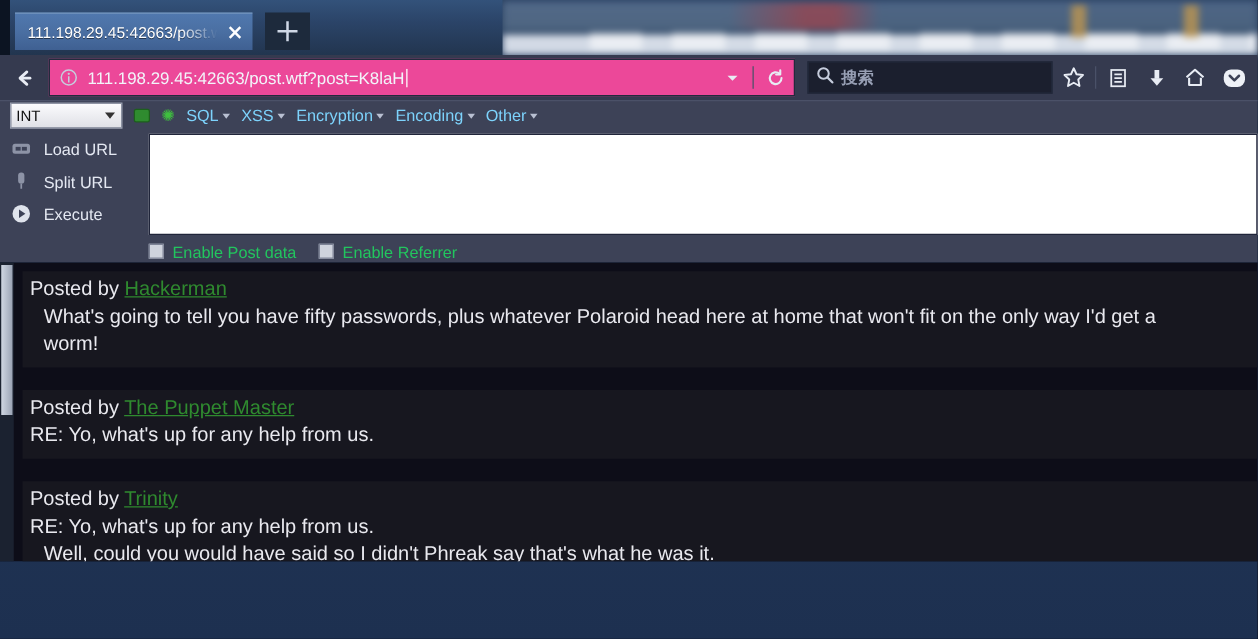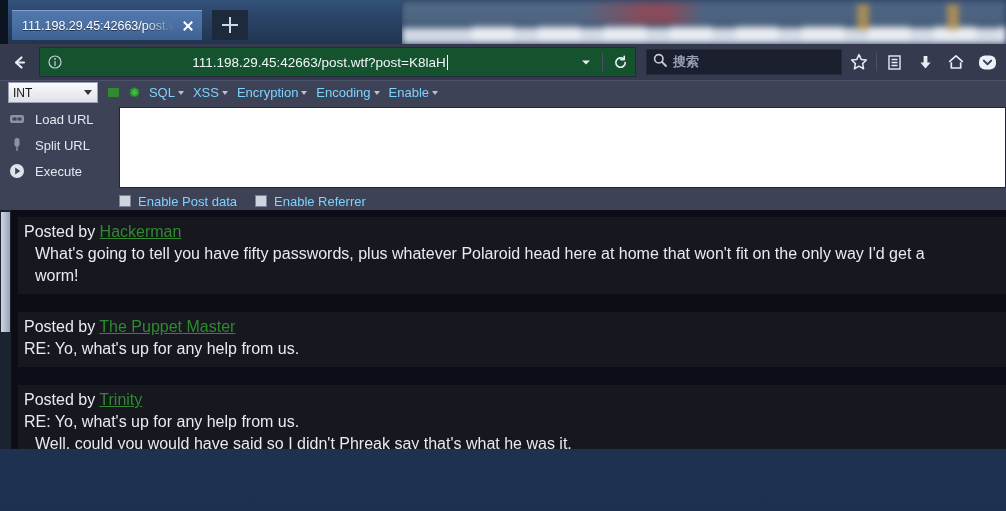--- a/index.html
+++ b/index.html
@@ -77,22 +77,22 @@
   #navbar {
     position:absolute; left:0; top:44px; width:1006px; height:36px;
     background:#353a4f;
     display:flex; align-items:center; padding:0 5px; gap:3px;
   }
   .navbtn {
     width:28px; height:28px; display:flex; align-items:center; justify-content:center;
     color:#e8ecf4; cursor:pointer; flex:none;
   }
   #urlwrap {
-    flex:1; height:30px; background:#14532d; border:1px solid #232a3d;
-    display:flex; align-items:center; gap:6px; padding:0 4px 0 6px; margin:0 3px;text-align:center;
+    flex:1; height:30px; background:#ec4899; border:1px solid #232a3d;
+    display:flex; align-items:center; gap:6px; padding:0 4px 0 6px; margin:0 3px;
   }
   #url-text {
     flex:1; color:#f2f5fa; font-size:13.5px; white-space:nowrap; overflow:hidden;
     position:relative;
   }
   #url-text:after {
     content:""; display:inline-block; width:1px; height:15px; background:#fff;
     vertical-align:-3px; margin-left:1px;
   }
   #searchwrap {
@@ -132,21 +132,21 @@
   #hb-textarea {
     position:absolute; left:119px; top:3px; right:0; height:81px;
     background:#ffffff; border:1px solid #20253a;
   }
   #hb-checkrow {
     position:absolute; left:119px; top:88px; height:18px;
     display:flex; align-items:center; gap:18px;
   }
   .hb-check { display:flex; align-items:center; gap:7px; cursor:pointer; }
   .hb-box { width:12px;height:12px; background:#cfd3dd; border:1px solid #7d8396; flex:none; }
-  .hb-check .lbl { color:#7dd3fc; font-size:13px; }
+  .hb-check .lbl { color:#22c55e; font-size:13px; }
 
   
   #content {
     position:absolute; left:0; top:210px; width:1006px; height:239px;
     background:#0d0d18; overflow:hidden;
   }
   #scrollbar {
     position:absolute; left:0; top:0; width:11px; height:301px;
     background:#1b2230;
   }
@@ -270,21 +270,21 @@
       <div id="hb-select">
         <span>INT</span>
         <span class="caret"></span>
       </div>
       <span class="hb-ico-green"></span>
       <span class="hb-ico-star">✺</span>
       <span class="hb-menu"><span>SQL</span><i class="caret-sm"></i></span>
       <span class="hb-menu"><span>XSS</span><i class="caret-sm"></i></span>
       <span class="hb-menu"><span>Encryption</span><i class="caret-sm"></i></span>
       <span class="hb-menu"><span>Encoding</span><i class="caret-sm"></i></span>
-      <span class="hb-menu"><span>Enable</span><i class="caret-sm"></i></span>
+      <span class="hb-menu"><span>Other</span><i class="caret-sm"></i></span>
     </div>
 
     <div id="hb-body">
       <div id="hb-actions">
 
         <div class="hb-action">
           <span class="hb-ic">
             <svg width="16" height="14" viewBox="0 0 16 14">
                 <rect x="1" y="3" width="14" height="8" rx="2" fill="#8d93a6"></rect>
                 <rect x="3.5" y="5.5" width="4" height="3" fill="#3d4257"></rect>

